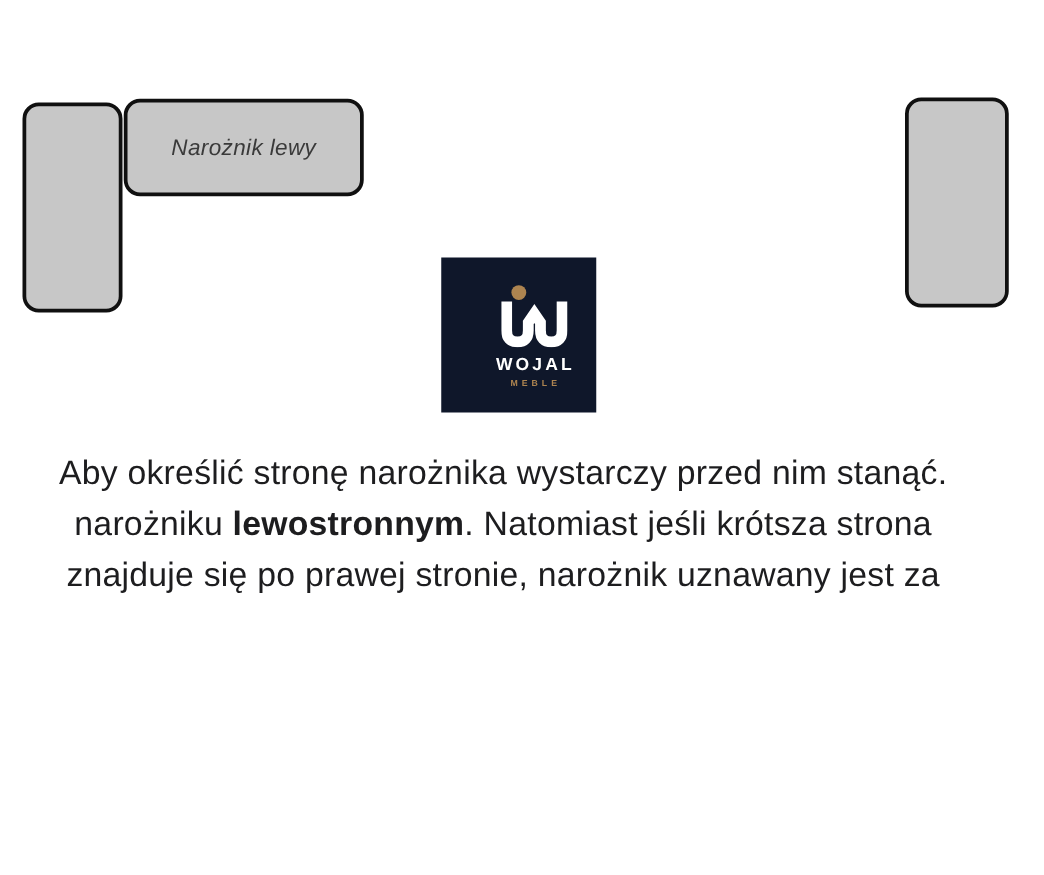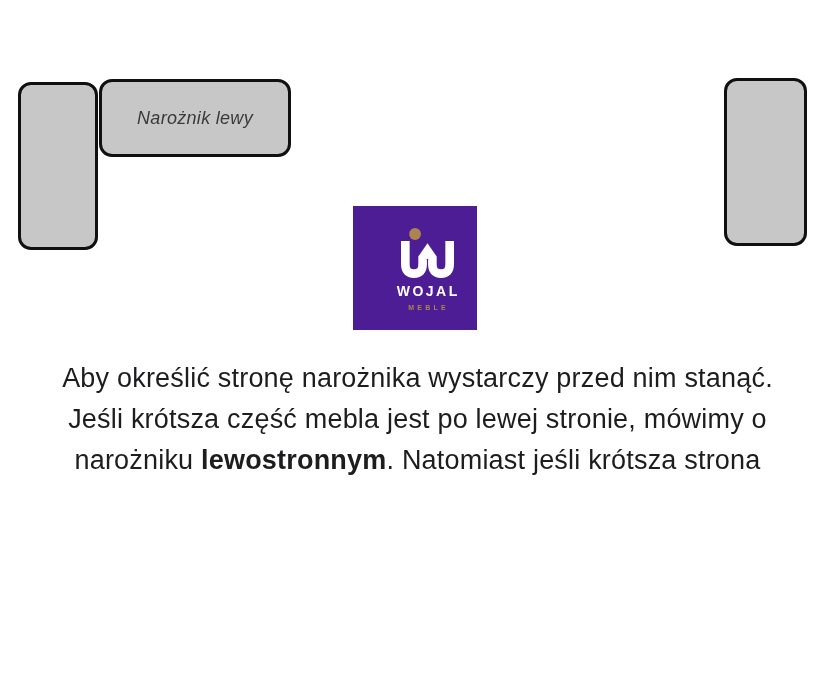--- a/index.html
+++ b/index.html
@@ -31,53 +31,53 @@
   .brand{
     color:#ffffff;font-weight:700;font-size:14px;line-height:14px;
     letter-spacing:2.5px;margin-top:6px;text-indent:2.5px;
   }
   .subbrand{
     font-size:7px;line-height:7px;letter-spacing:3.2px;margin-top:6px;
     font-weight:700;text-indent:3.2px;
   }
   
   .para{
-    position:absolute;left:40px;top:358px;width:755px;
+    position:absolute;left:25px;top:358px;width:755px;
     color:#1d1d1f;font-size:27px;letter-spacing:.2px;
     text-align:center;
   }
   .para .line{height:41px;line-height:41px;white-space:nowrap;}
   .para .b{font-weight:700;}
 </style>
 </head>
 <body>
 
 <div class="canvas">
 
   <div class="seat seat-left-vert"></div>
   <div class="seat seat-left-horiz">
     <span class="sofa-label">Narożnik lewy</span>
   </div>
 
   <div class="seat seat-right-vert"></div>
 
-  <div class="logo" style="background:#4c1d95;padding-left:24px;">
+  <div class="logo" style="background:#0f172a;padding-left:24px;">
     <svg class="logo-mark" width="53" height="50" viewBox="0 0 49 46" aria-hidden="true">
       <circle cx="13" cy="5.5" r="5.5" fill="#ad8450"></circle>
       <path d="M4 12 L4 33.5 Q4 42 12 42 Q20 42 20 33.5 L20 27.5 L24.5 21 L29 27.5 L29 33.5 Q29 42 37 42 Q45 42 45 33.5 L45 12" fill="none" stroke="#ffffff" stroke-width="8" stroke-linecap="butt" stroke-linejoin="miter"></path>
     </svg>
     <div class="brand">WOJAL</div>
     <div class="subbrand" style="color:#ad8450;">MEBLE</div>
   </div>
 
   <div class="para">
     <div class="line">
       <span>Aby określić stronę narożnika wystarczy przed nim stanąć.</span>
     </div>
     <div class="line">
-      <span>Jeśli krótsza część mebla jest po lewej stronie, mówimy o</span>
+      <span>narożniku </span><span class="b">lewostronnym</span><span>. Natomiast jeśli krótsza strona</span>
     </div>
     <div class="line">
-      <span>narożniku </span><span class="b">lewostronnym</span><span>. Natomiast jeśli krótsza strona</span>
+      <span>znajduje się po prawej stronie, narożnik uznawany jest za</span>
     </div>
   </div>
 
 </div>
 
 </body></html>

